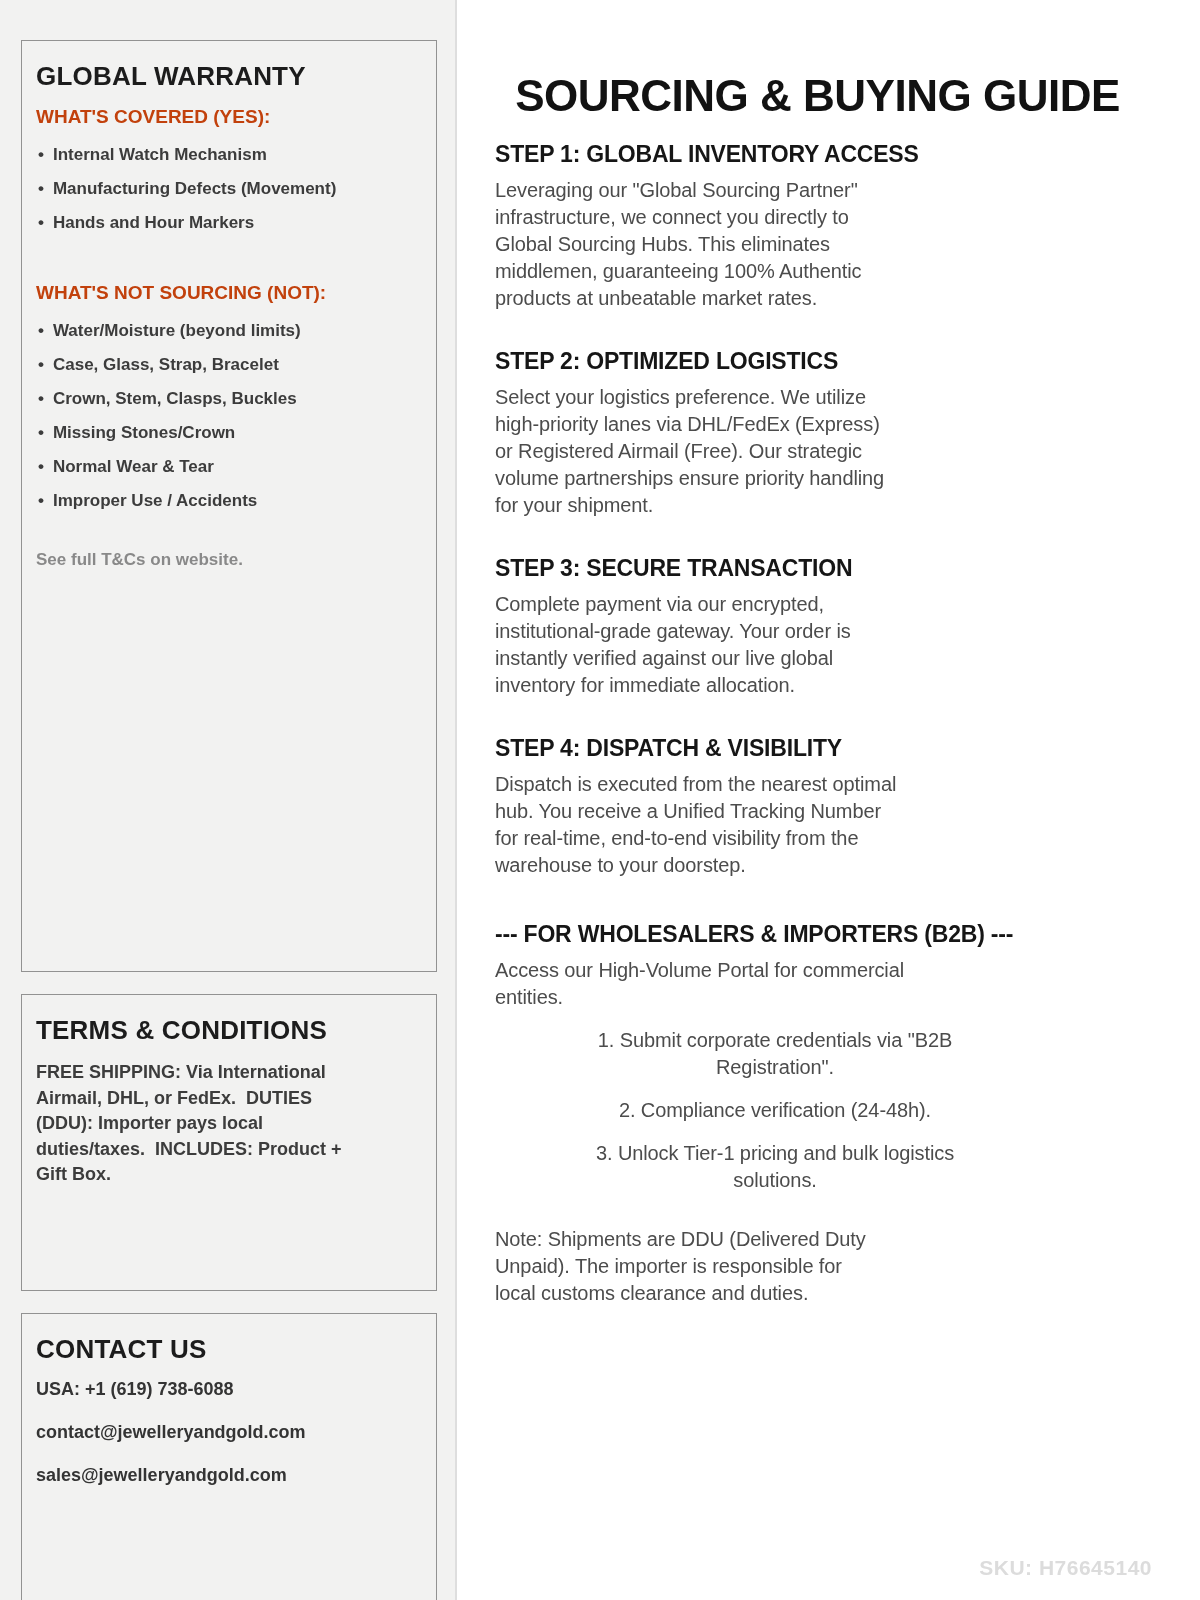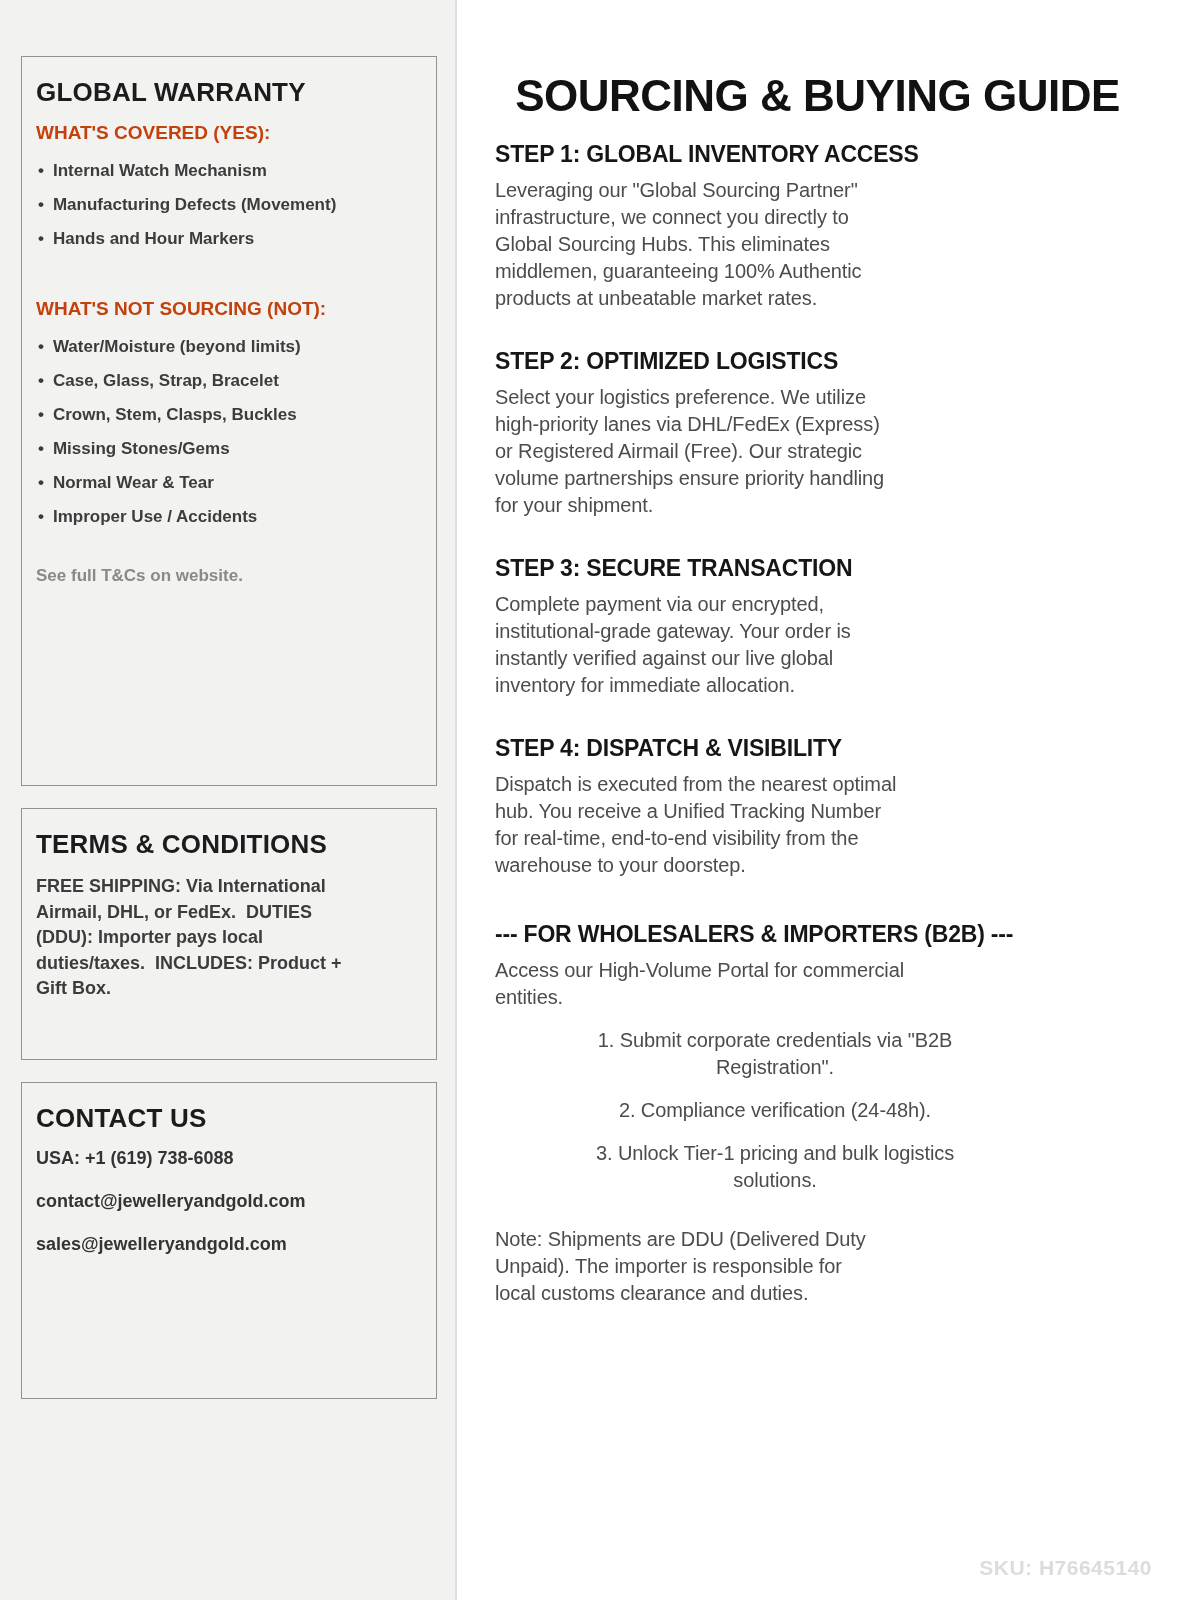--- a/index.html
+++ b/index.html
@@ -21,22 +21,22 @@
     width: 457px;
     background: #f2f2f1;
     border-right: 2px solid #dedede;
   }
   .box {
     margin: 0 18px 22px 21px;
     border: 1.5px solid #929292;
     background: #f2f2f1;
     padding: 20px 14px 0 14px;
   }
-  .box.warranty { margin-top: 56px; height: 730px; }
-  .box.terms    { height: 252px; }
+  .box.warranty { margin-top: 40px; height: 932px; }
+  .box.terms    { height: 297px; }
   .box.contact  { height: 317px; }
 
   .box h2 {
     font-size: 26px;
     font-weight: 800;
     color: #1c1c1c;
     letter-spacing: 0.2px;
     margin-bottom: 14px;
   }
   .box h3 {
@@ -141,21 +141,21 @@
       <ul class="bullet-list">
         <li class="bullet-item">Internal Watch Mechanism</li>
         <li class="bullet-item">Manufacturing Defects (Movement)</li>
         <li class="bullet-item">Hands and Hour Markers</li>
       </ul>
       <h3 class="gap-top">WHAT'S NOT SOURCING (NOT):</h3>
       <ul class="bullet-list">
         <li class="bullet-item">Water/Moisture (beyond limits)</li>
         <li class="bullet-item">Case, Glass, Strap, Bracelet</li>
         <li class="bullet-item">Crown, Stem, Clasps, Buckles</li>
-        <li class="bullet-item">Missing Stones/Gems</li>
+        <li class="bullet-item">Missing Stones/Crown</li>
         <li class="bullet-item">Normal Wear &amp; Tear</li>
         <li class="bullet-item">Improper Use / Accidents</li>
       </ul>
       <p class="footnote">See full T&amp;Cs on website.</p>
     </section>
 
     <section class="box terms">
       <h2>TERMS &amp; CONDITIONS</h2>
       <p class="terms-body">FREE SHIPPING: Via International
 Airmail, DHL, or FedEx.  DUTIES

